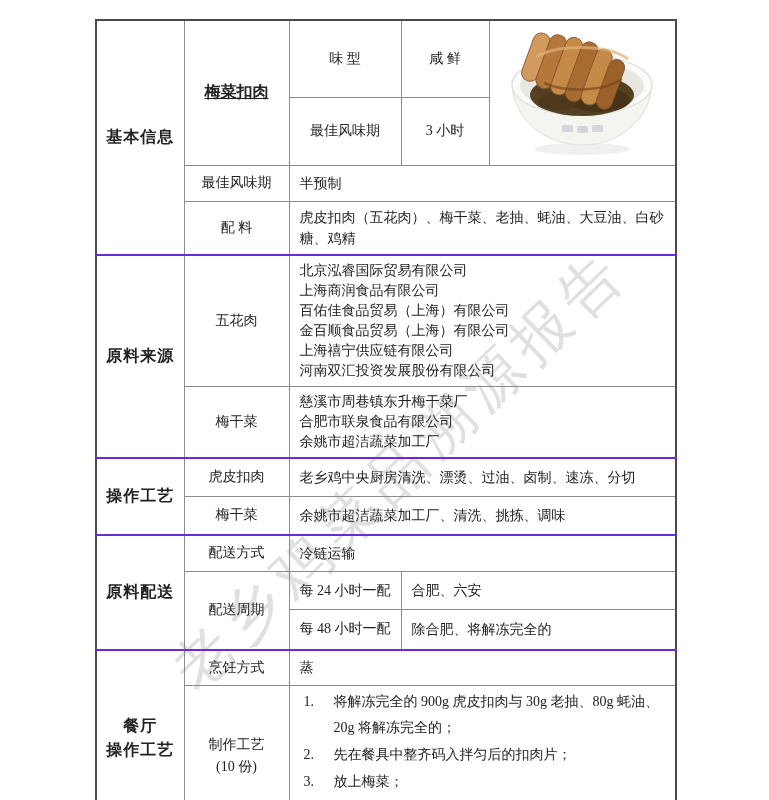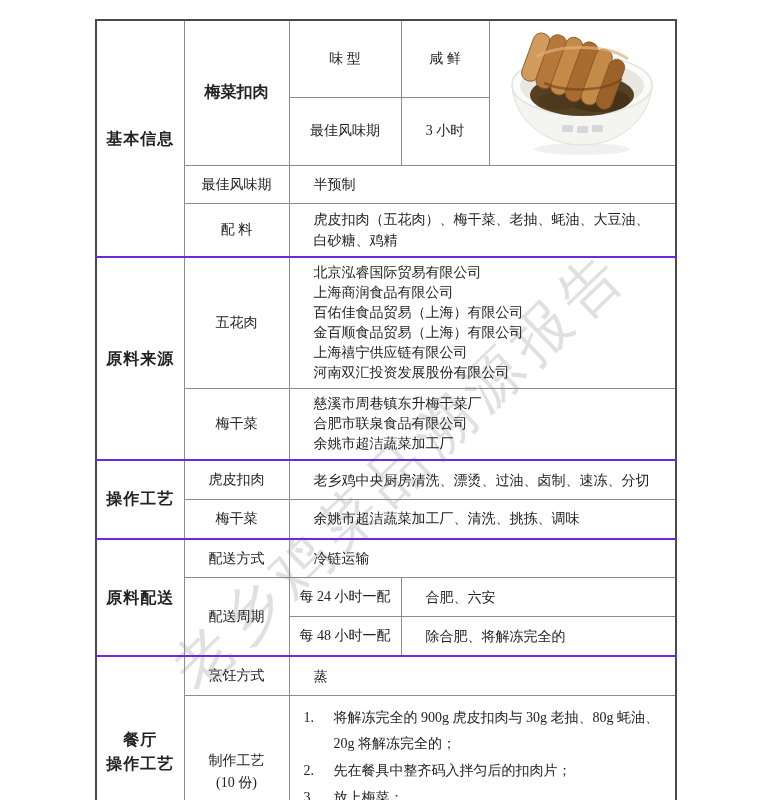--- a/index.html
+++ b/index.html
@@ -17,31 +17,31 @@
     pointer-events:none;
   }
   table.doc-table {
     position:absolute; left:95px; top:19px; width:580px;
     border-collapse:collapse; table-layout:fixed; z-index:2;
     background:transparent;
     border:2px solid #4a4a4a;
   }
   .doc-table td {
     border:1px solid #8c8c8c;
-    padding:8px 4px; font-size:14px; vertical-align:middle;
+    padding:2px 4px; font-size:14px; vertical-align:middle;
     overflow:hidden;
   }
   tr.sec-start td { border-top:2px solid #6d28d9; }
   td.sec {
     font-weight:bold; font-size:16px; text-align:center;
     white-space:pre-line; line-height:1.5; letter-spacing:1px;font-family:Liberation Serif, serif;
   }
-  td.dish { font-weight:bold; font-size:16px; text-align:center; }
+  td.dish { font-weight:bold; font-size:16px; text-align:center;text-decoration:underline; }
   td.lbl { text-align:center; font-size:14px; white-space:pre-line; line-height:1.55; }
-  td.val { text-align:left; padding:5px 24px; white-space:pre-line; line-height:20px; }
+  td.val { text-align:left; padding:5px 10px; white-space:pre-line; line-height:20px; }
   td.val-line { line-height:19px; }
   td.photo-cell { background:#ffffff; padding:0; text-align:center; vertical-align:middle; }
   .steps { padding:4px 6px 4px 2px; }
   .step { display:flex; align-items:flex-start; margin:1px 0; }
   .step-num { flex:none; width:30px; padding-left:10px; line-height:26px; }
   .step-text { flex:1; line-height:26px; white-space:normal; }
 </style>
 </head>
 <body>
 

